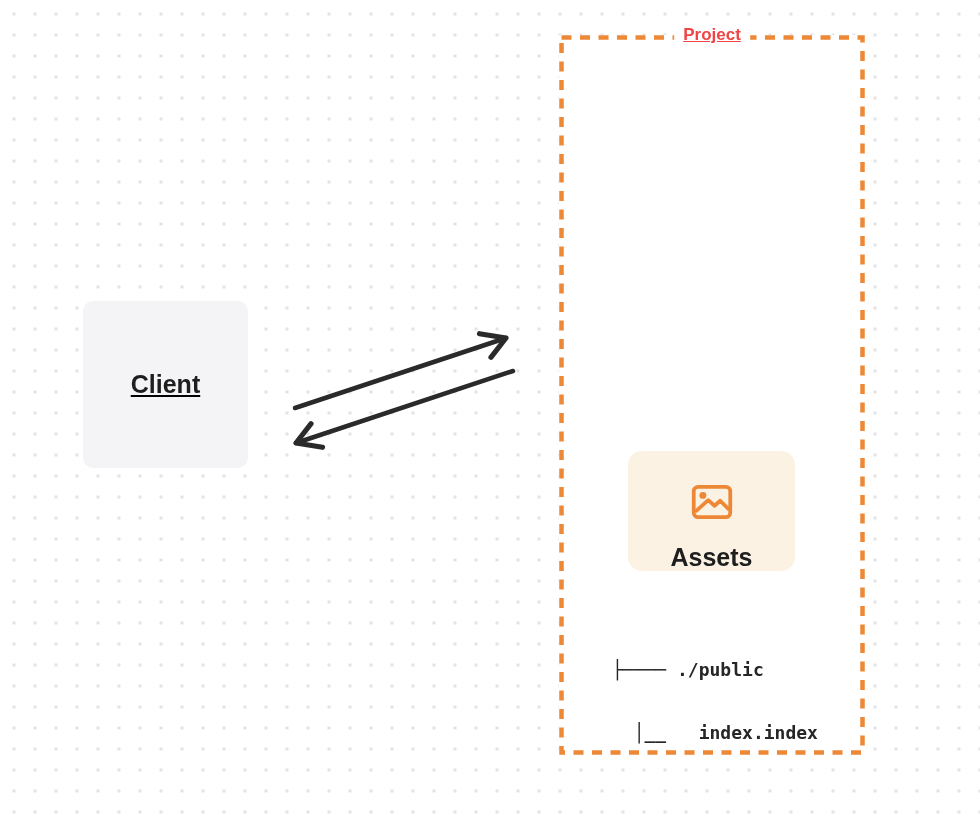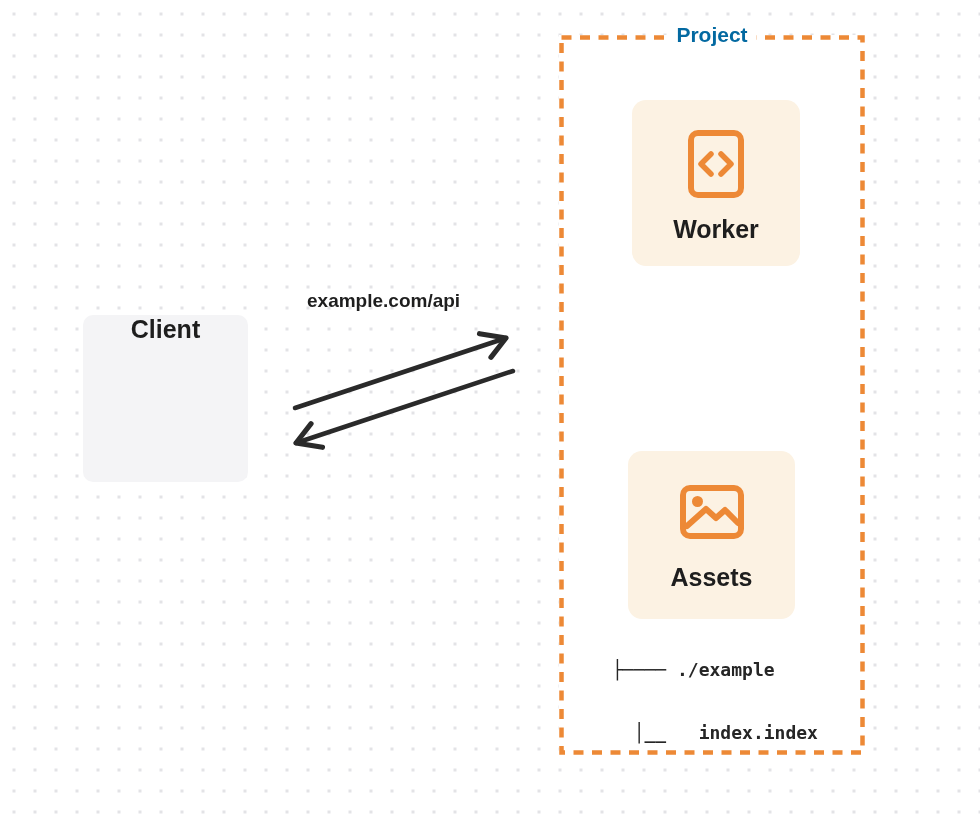--- a/index.html
+++ b/index.html
@@ -15,60 +15,61 @@
     background-image: radial-gradient(circle, #e3e3e6 1.8px, transparent 1.9px);
     background-size: 21px 21px;
     background-position: 3.5px 3.5px;
   }
   .arrows-layer {
     position: absolute; left: 0; top: 0;
     pointer-events: none;
   }
   
   .client-card {
-    position: absolute; left: 83px; top: 315px;
+    position: absolute; left: 83px; top: 301px;
     width: 165px; height: 167px;
     background: #f4f4f6;
     border-radius: 10px;
-    display: flex; align-items: flex-start; justify-content: center;
+    display: flex; align-items: center; justify-content: center; text-decoration: underline;
   }
   .client-card .node-label { font-size: 25px; font-weight: 700; color: #1e1e1e; }
   
   .request-label {
     position: absolute; left: 307px; top: 290px;
     font-size: 19px; font-weight: 700; color: #1e1e1e;
     white-space: nowrap;
   }
   
   .project-box {
     position: absolute; left: 559px; top: 35px;
     width: 306px; height: 720px;
     background: #ffffff;
   }
   .project-border { position: absolute; left: 0; top: 0; }
   .project-label {
     position: absolute; top: -15px; left: 50%;
     transform: translateX(-50%);
     background: #ffffff;
     padding: 0 9px;
-    font-size: 21px; font-weight: 700; color: #0369a1;
+    font-size: 17px; font-weight: 700; color: #ef4444;
     line-height: 30px;
     white-space: nowrap;
+    text-decoration: underline;
   }
   
   .node-card {
     position: absolute;
     background: #fcf2e3;
     border-radius: 14px;
     display: flex; flex-direction: column; align-items: center;
   }
   .worker-card { left: 73px; top: 65px; width: 168px; height: 166px; padding-top: 0; }
   .worker-card .node-icon { margin-top: 30px; }
   .worker-card .node-label { margin-top: 17px; }
-  .assets-card { left: 69px; top: 416px; width: 167px; height: 168px; }
+  .assets-card { left: 69px; top: 416px; width: 167px; height: 120px; }
   .assets-card .node-icon { margin-top: 34px; }
   .assets-card .node-label { margin-top: 24px; }
   .node-card .node-label { font-size: 25px; font-weight: 700; color: #1e1e1e; line-height: 28px; }
   
   .file-tree {
     position: absolute; left: 53px; top: 582px;
     font-family: "DejaVu Sans Mono", monospace;
     font-size: 18px; font-weight: 700; color: #262626;
     line-height: 21px;
     white-space: pre;
@@ -86,47 +87,38 @@
       </marker>
     </defs>
     <path d="M295 408 L506 338" fill="none" stroke="#2a2a2a" stroke-width="4.5" stroke-linecap="round" marker-end="url(#chev)"></path>
     <path d="M513 371 L296 443" fill="none" stroke="#2a2a2a" stroke-width="4.5" stroke-linecap="round" marker-end="url(#chev)"></path>
   </svg>
 
   <div class="client-card">
     <span class="node-label">Client</span>
   </div>
 
-  <div class="request-label">example.com/api</div>
 
   <div class="project-box">
     <svg class="project-border" width="306" height="720" viewBox="0 0 306 720">
       <rect x="2.5" y="2.5" width="301" height="715" fill="none" stroke="#ed8936" stroke-width="4.5" stroke-dasharray="10 8.5"></rect>
     </svg>
 
     <div class="project-label">Project</div>
 
-    <div class="node-card worker-card">
-      <svg class="node-icon" width="56" height="68" viewBox="0 0 56 68">
-        <rect x="3" y="3" width="50" height="62" rx="7" fill="none" stroke="#ed8936" stroke-width="6"></rect>
-        <polyline points="23,24 13,34 23,44" fill="none" stroke="#ed8936" stroke-width="5.5" stroke-linecap="round" stroke-linejoin="round"></polyline>
-        <polyline points="33,24 43,34 33,44" fill="none" stroke="#ed8936" stroke-width="5.5" stroke-linecap="round" stroke-linejoin="round"></polyline>
-      </svg>
-      <div class="node-label">Worker</div>
-    </div>
 
     <div class="node-card assets-card">
       <svg class="node-icon" width="64" height="54" viewBox="0 0 64 54">
         <rect x="3" y="3" width="58" height="48" rx="7" fill="none" stroke="#ed8936" stroke-width="6"></rect>
         <circle cx="17.5" cy="16.5" r="5.5" fill="#ed8936"></circle>
         <path d="M7 41 L26 24 L36 33 L45 25 L58 38" fill="none" stroke="#ed8936" stroke-width="6" stroke-linecap="round" stroke-linejoin="round"></path>
       </svg>
       <div class="node-label">Assets</div>
     </div>
 
     <div class="file-tree">
-      <div>├──── ./example</div>
+      <div>├──── ./public</div>
       <div>  │__   index.index</div>
       
     </div>
   </div>
 
 </div>
 
 </body></html>

